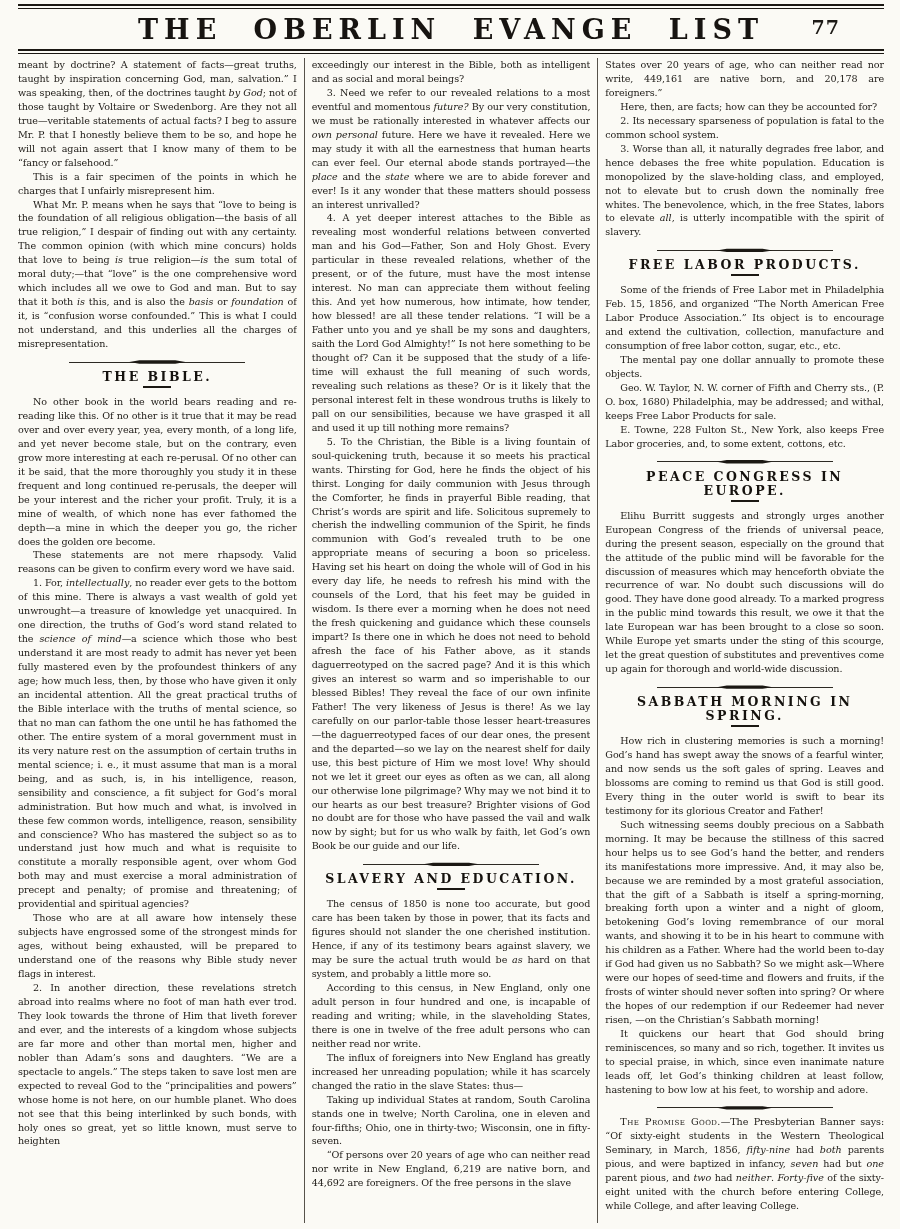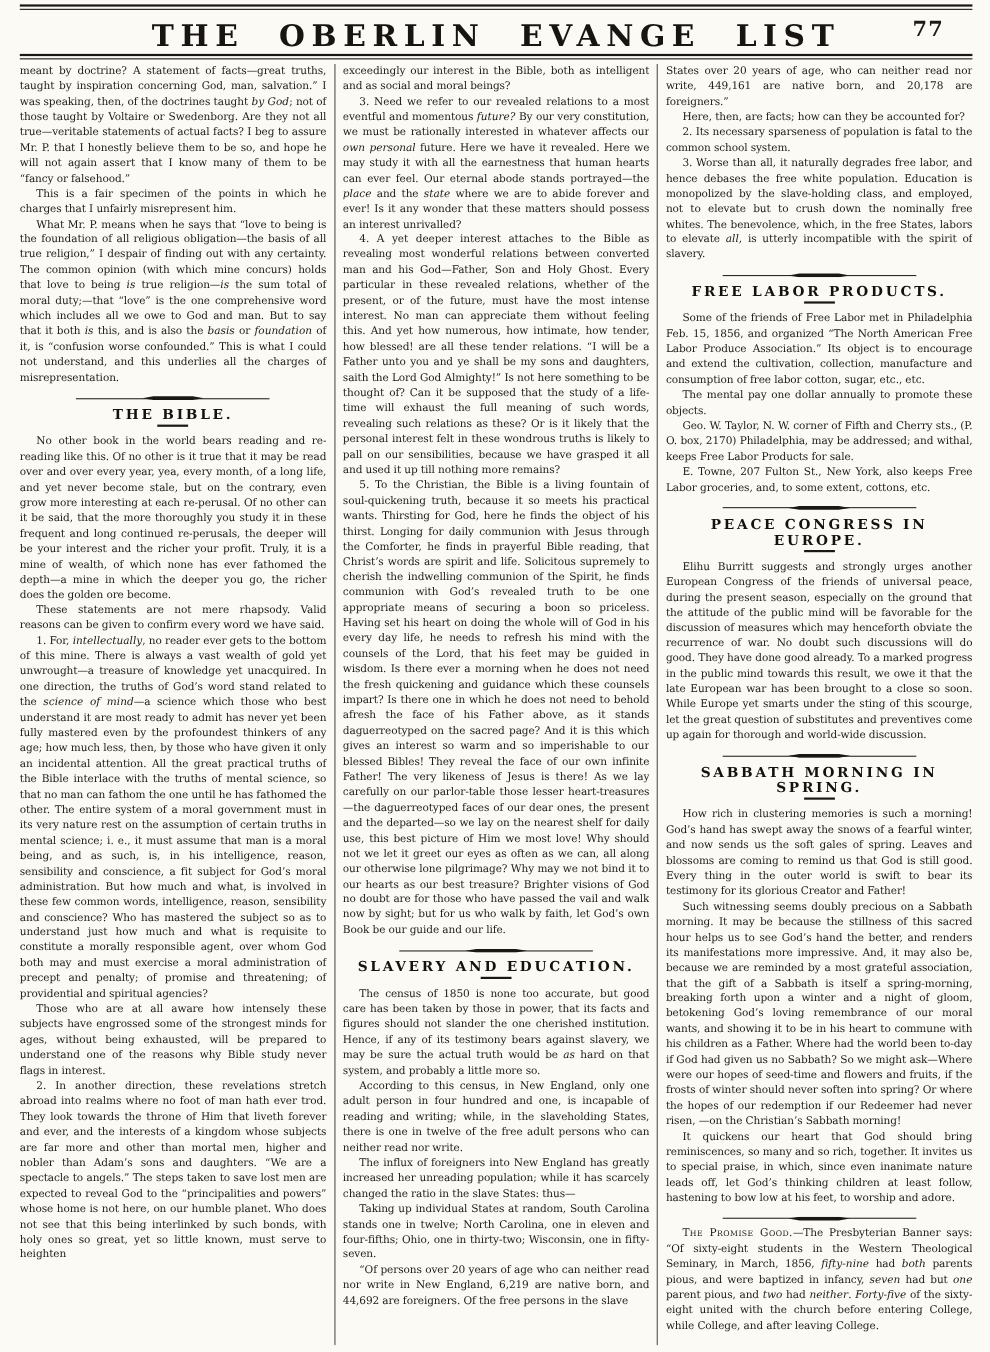--- a/index.html
+++ b/index.html
@@ -12,29 +12,29 @@
   }
   .page { padding:4px 16px 0 18px; position:relative; }
   
   .double-rule {
     height:2px;
     border-top:2.5px solid #1b1813;
     border-bottom:1px solid #1b1813;
   }
   .title-row {
     position:relative; height:40px;
-    display:flex; align-items:flex-end; justify-content:center;
+    display:flex; align-items:center; justify-content:center;
   }
   .paper-title {
     font-size:27px; font-weight:bold;
     letter-spacing:6px; word-spacing:16px;
     white-space:nowrap; color:#171411;
   }
   .page-number {
-    position:absolute; right:26px; top:7px;
+    position:absolute; right:44px; top:7px;
     font-size:19px; font-weight:bold; letter-spacing:1px;
   }
   
   .columns {
     display:flex; margin-top:4px;
     height:1165px; overflow:hidden;
   }
   .column {
     flex:1 1 0; overflow:hidden;
     text-align:justify;
@@ -122,22 +122,22 @@
         <p class="para">3. Worse than all, it naturally degrades free labor, and hence debases the free white population. Education is monopolized by the slave-holding class, and employed, not to elevate but to crush down the nominally free whites. The benevolence, which, in the free States, labors to elevate <i>all</i>, is utterly incompatible with the spirit of slavery.</p>
         <div class="divider">
           <span class="d-line"></span>
           <span class="d-diamond"></span>
           <span class="d-line"></span>
         </div>
         <h2 class="article-heading">FREE LABOR PRODUCTS.</h2>
         <div class="heading-rule"></div>
         <p class="para">Some of the friends of Free Labor met in Philadelphia Feb. 15, 1856, and organized “The North American Free Labor Produce Association.” Its object is to encourage and extend the cultivation, collection, manufacture and consumption of free labor cotton, sugar, etc., etc.</p>
         <p class="para">The mental pay one dollar annually to promote these objects.</p>
-        <p class="para">Geo. W. Taylor, N. W. corner of Fifth and Cherry sts., (P. O. box, 2170) Philadelphia, may be addressed; and withal, keeps Free Labor Products for sale.</p>
-        <p class="para">E. Towne, 207 Fulton St., New York, also keeps Free Labor groceries, and, to some extent, cottons, etc.</p>
+        <p class="para">Geo. W. Taylor, N. W. corner of Fifth and Cherry sts., (P. O. box, 1680) Philadelphia, may be addressed; and withal, keeps Free Labor Products for sale.</p>
+        <p class="para">E. Towne, 228 Fulton St., New York, also keeps Free Labor groceries, and, to some extent, cottons, etc.</p>
         <div class="divider">
           <span class="d-line"></span>
           <span class="d-diamond"></span>
           <span class="d-line"></span>
         </div>
         <h2 class="article-heading">PEACE CONGRESS IN EUROPE.</h2>
         <div class="heading-rule"></div>
         <p class="para">Elihu Burritt suggests and strongly urges another European Congress of the friends of universal peace, during the present season, especially on the ground that the attitude of the public mind will be favorable for the discussion of measures which may henceforth obviate the recurrence of war. No doubt such discussions will do good. They have done good already. To a marked progress in the public mind towards this result, we owe it that the late European war has been brought to a close so soon. While Europe yet smarts under the sting of this scourge, let the great question of substitutes and preventives come up again for thorough and world-wide discussion.</p>
         <div class="divider">
           <span class="d-line"></span>

